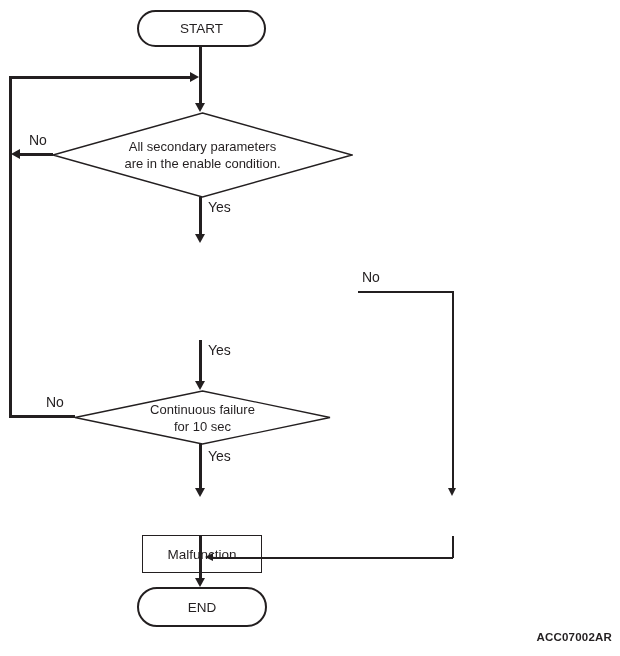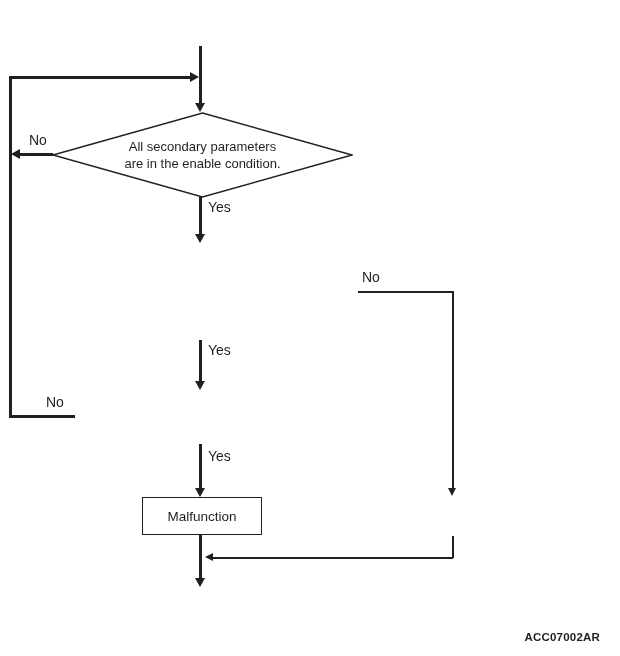--- a/index.html
+++ b/index.html
@@ -22,20 +22,21 @@
     background:#fff;
     box-sizing:border-box;
   }
   .process{
     position:absolute;
     border:1.5px solid #231f20;
     display:flex;align-items:center;justify-content:center;
     font-size:13.5px;
     background:#fff;
     box-sizing:border-box;
+    margin-top:38px;
   }
   .diamond{position:absolute;}
   .diamond svg{position:absolute;left:0;top:0;display:block;}
   .diamond .dtext{
     position:absolute;left:0;top:0;width:100%;height:100%;
     display:flex;align-items:center;justify-content:center;
     text-align:center;
     white-space:pre-line;
     font-size:13px;line-height:17px;
   }
@@ -49,20 +50,21 @@
   .arr-left-thin{border-top:4.5px solid transparent;border-bottom:4.5px solid transparent;border-right:8px solid #231f20;}
   
   .edge-label{position:absolute;font-size:14px;background:#fff;padding:0 1px;}
   .figure-id{position:absolute;font-size:11.5px;font-weight:bold;letter-spacing:0.2px;}
 </style>
 </head>
 <body>
 
 <div class="canvas">
 
+  <div class="terminator" style="left:137px;top:10px;width:129px;height:37px;border-radius:19px;">START</div>
 
   <div class="line" style="left:199px;top:46px;width:3px;height:58px;"></div>
   <div class="arr arr-down" style="left:195px;top:103px;"></div>
 
   <div class="line" style="left:9px;top:76px;width:181px;height:3px;"></div>
   <div class="arr arr-right" style="left:190px;top:72px;"></div>
   <div class="line" style="left:9px;top:76px;width:3px;height:342px;"></div>
 
   <div class="diamond" style="left:52px;top:112px;width:301px;height:86px;text-decoration:underline;">
     <svg width="301" height="86" viewBox="0 0 301 86">
@@ -83,34 +85,42 @@
 
   <div class="line" style="left:358px;top:291px;width:96px;height:1.5px;"></div>
   <div class="line" style="left:452px;top:291px;width:1.5px;height:198px;"></div>
   <div class="arr arr-down-thin" style="left:448px;top:488px;"></div>
   <div class="edge-label" style="left:361px;top:269px;">No</div>
 
   <div class="line" style="left:199px;top:340px;width:3px;height:42px;"></div>
   <div class="arr arr-down" style="left:195px;top:381px;"></div>
   <div class="edge-label" style="left:207px;top:342px;">Yes</div>
 
+  <div class="diamond" style="left:74px;top:390px;width:257px;height:55px;">
+    <svg width="257" height="55" viewBox="0 0 257 55">
+      <polygon points="128.5,1 256,27.5 128.5,54 1,27.5" fill="#ffffff" stroke="#231f20" stroke-width="1.3"></polygon>
+    </svg>
+    <div class="dtext">Continuous failure
+for 10 sec</div>
+  </div>
 
   <div class="line" style="left:9px;top:415px;width:66px;height:3px;"></div>
   <div class="edge-label" style="left:45px;top:394px;">No</div>
 
   <div class="line" style="left:199px;top:444px;width:3px;height:45px;"></div>
   <div class="arr arr-down" style="left:195px;top:488px;"></div>
   <div class="edge-label" style="left:207px;top:448px;">Yes</div>
 
   <div class="process" style="left:142px;top:497px;width:120px;height:38px;">Malfunction</div>
 
 
   <div class="line" style="left:199px;top:535px;width:3px;height:44px;"></div>
   <div class="arr arr-down" style="left:195px;top:578px;"></div>
 
   <div class="line" style="left:452px;top:536px;width:1.5px;height:22px;"></div>
   <div class="line" style="left:213px;top:557px;width:240px;height:1.5px;"></div>
   <div class="arr arr-left-thin" style="left:205px;top:553px;"></div>
 
+  <div class="terminator" style="left:137px;top:587px;width:130px;height:40px;border-radius:20px;">END</div>
 
-  <div class="figure-id" style="right:20px;top:631px;">ACC07002AR</div>
+  <div class="figure-id" style="right:8px;top:631px;">ACC07002AR</div>
 
 </div>
 
 </body></html>

